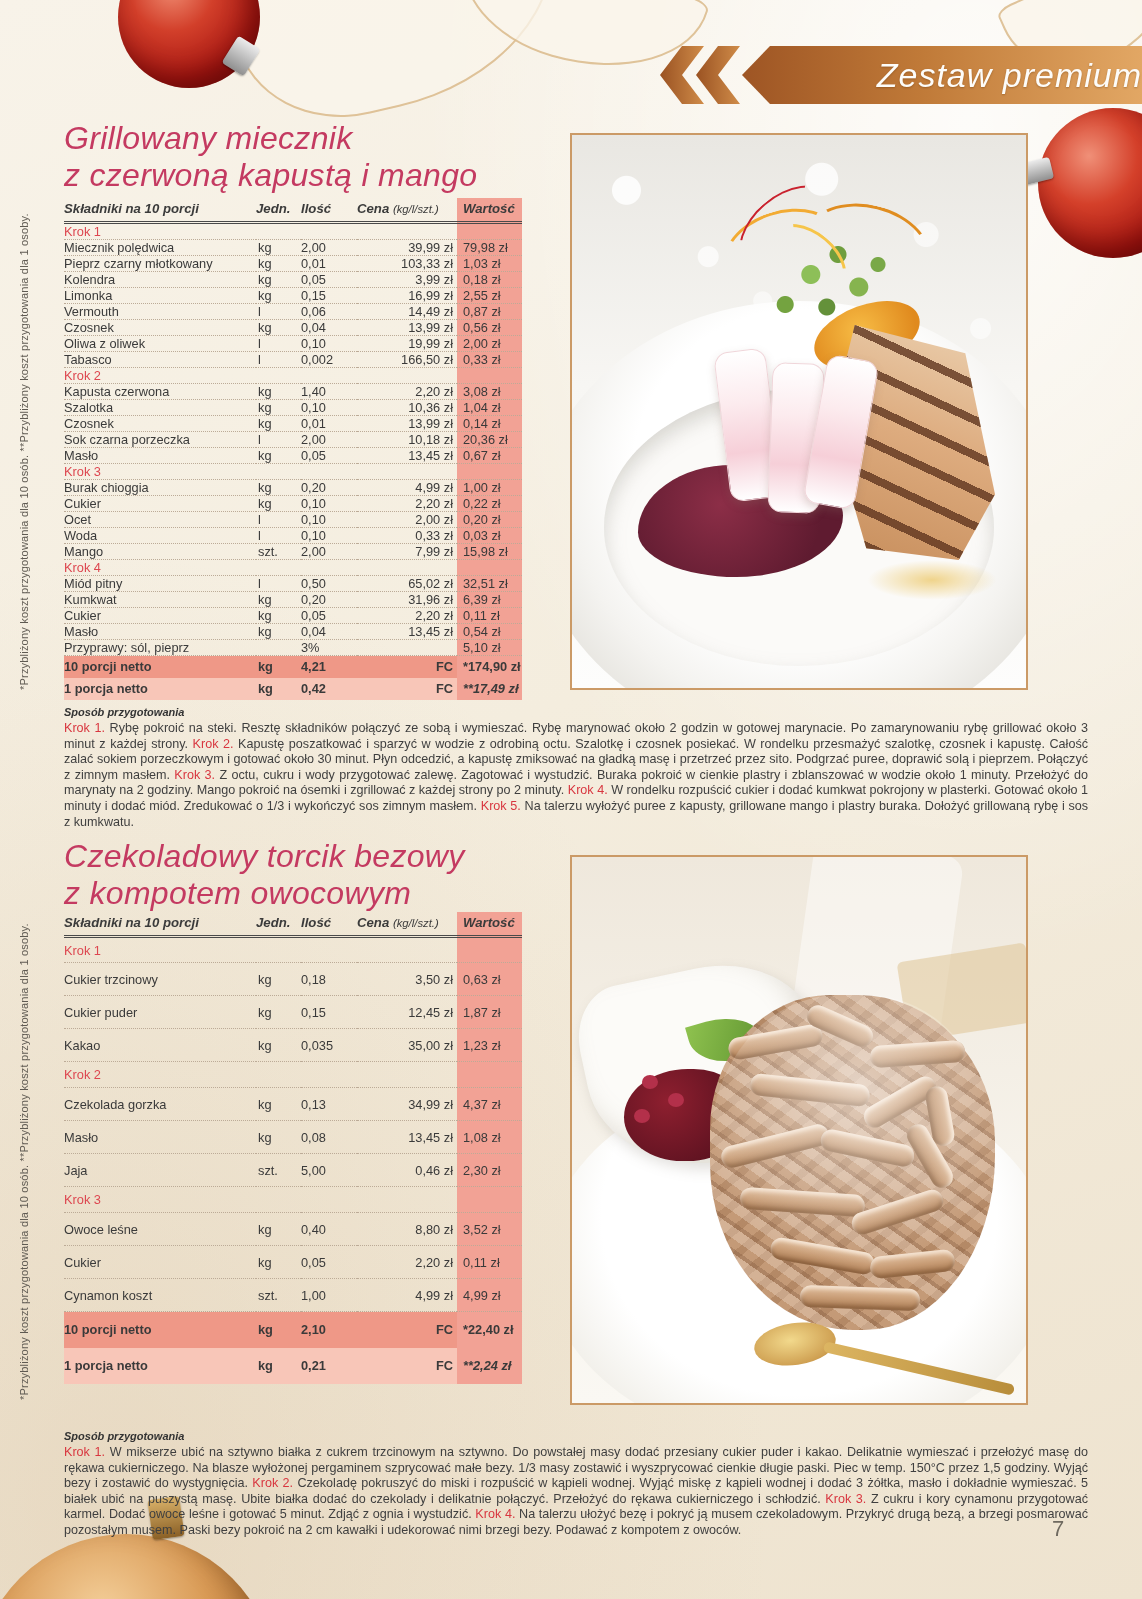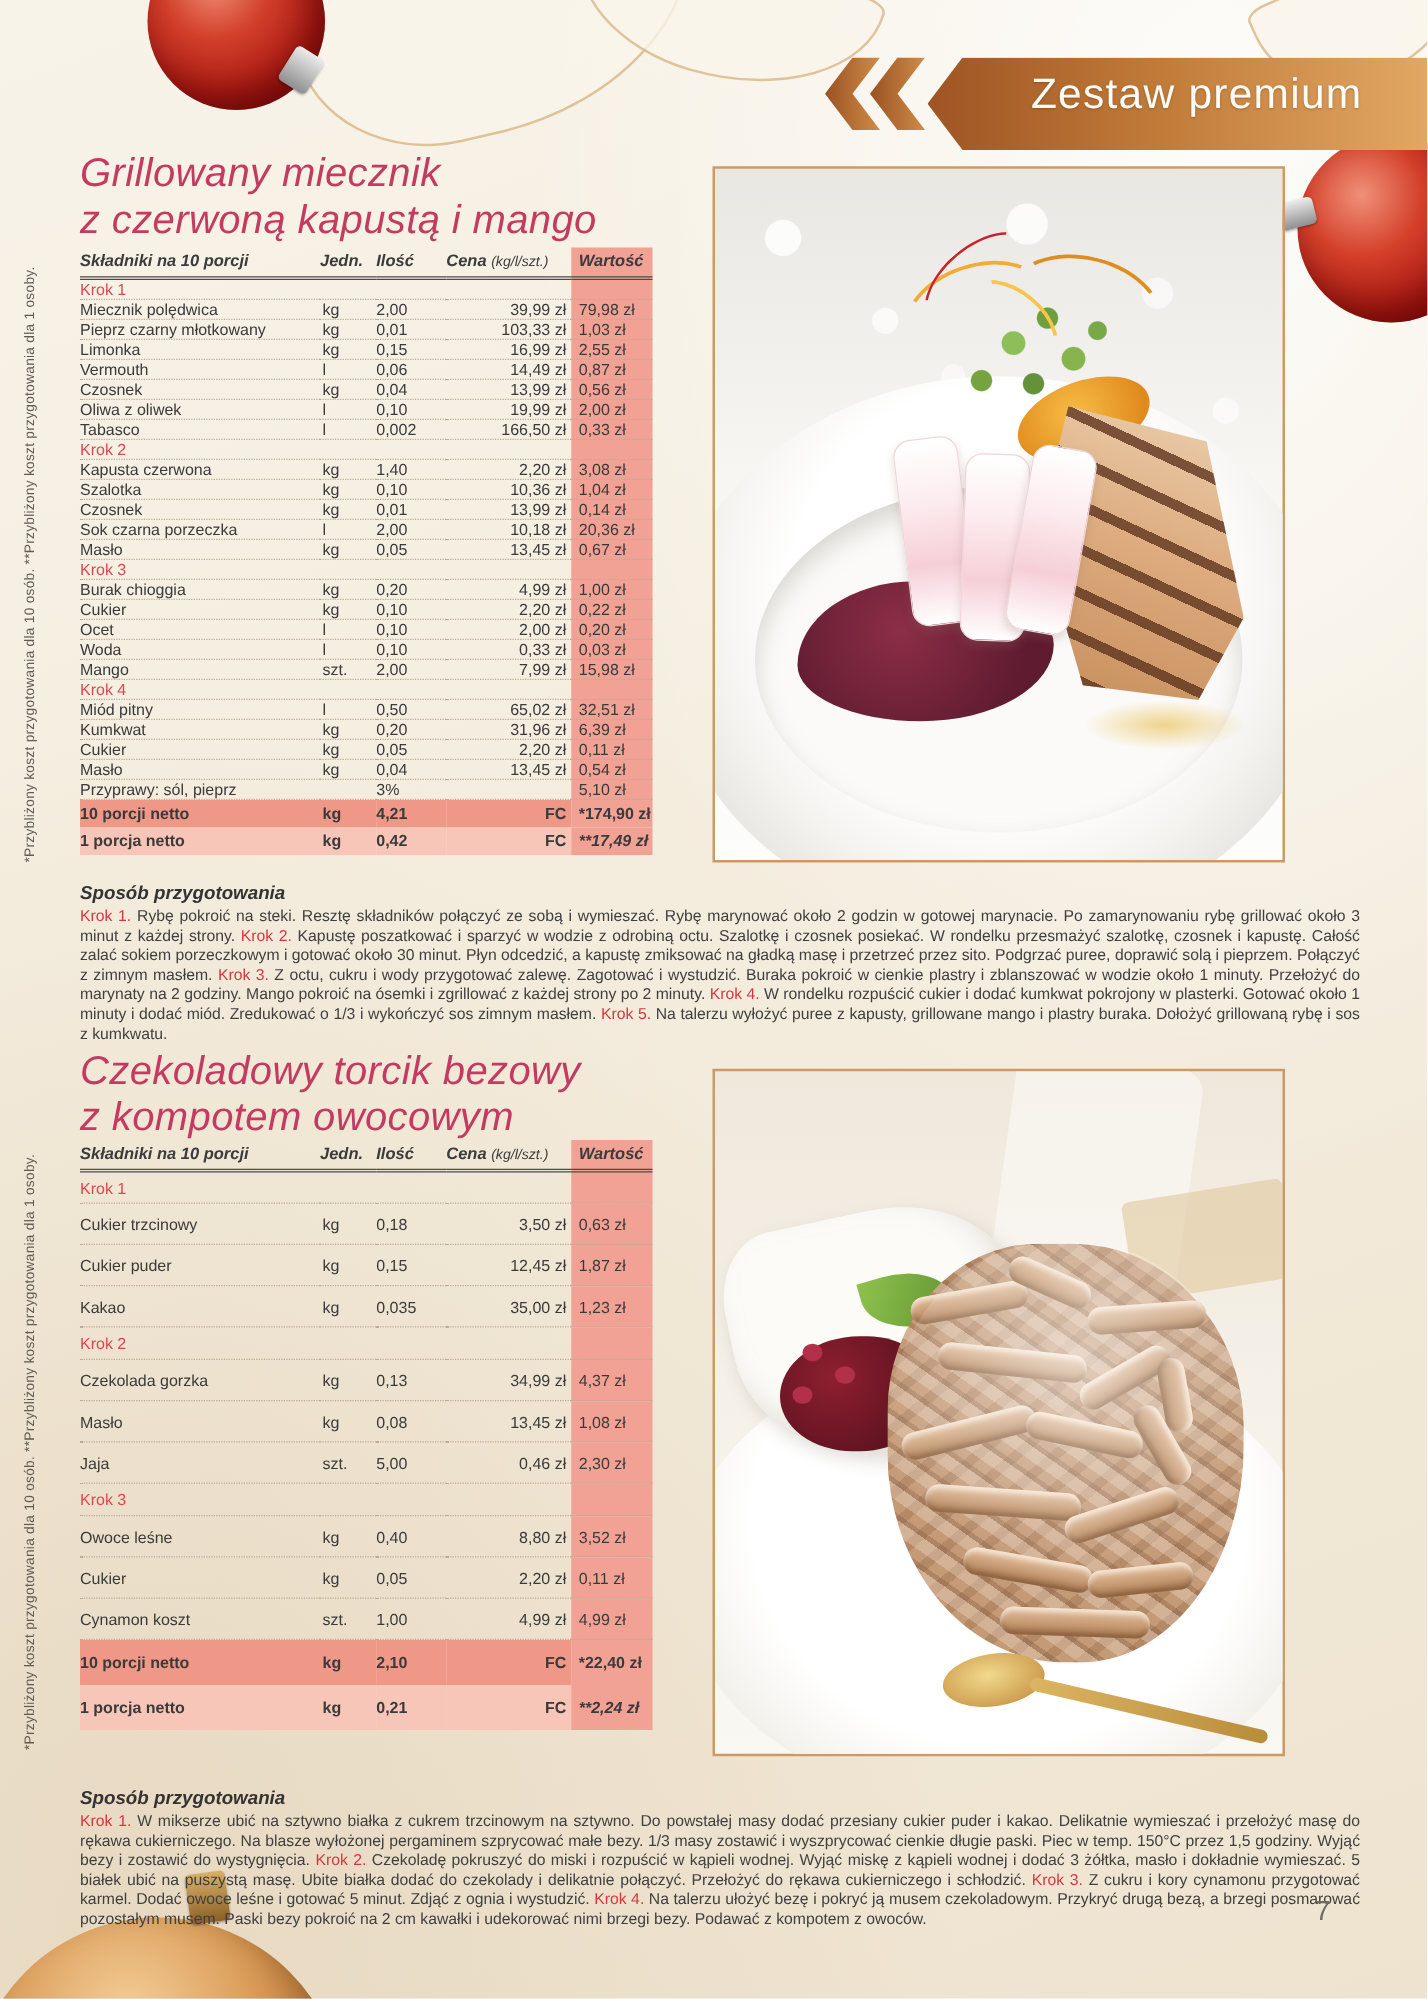--- a/index.html
+++ b/index.html
@@ -30,25 +30,25 @@
     box-shadow:inset -10px -12px 26px rgba(60,0,0,.45); }
   .cap.tr { left:1022px; top:160px; width:30px; height:22px; transform:rotate(-14deg); }
   .ball.gold-bl { left:-24px; top:1534px; width:300px; height:300px;
     background:radial-gradient(circle at 42% 26%, #f4cf9a 0%, #d99a55 38%, #a9672a 72%, #7c4414 100%);
     box-shadow:inset -14px -16px 30px rgba(70,35,0,.4); }
   .cap.bl { left:150px; top:1498px; width:32px; height:40px; transform:rotate(-8deg);
     background:linear-gradient(180deg,#d8b068,#8a6026); }
 
   
   .chevrons { position:absolute; left:656px; top:46px; }
-  .banner { position:absolute; left:742px; top:46px; width:400px; height:74px;
+  .banner { position:absolute; left:742px; top:46px; width:400px; height:58px;
     background:linear-gradient(90deg, #9e5524 0%, #c07a38 45%, #e2a764 100%);
     clip-path:polygon(28px 0, 100% 0, 100% 100%, 28px 100%, 0 50%);
-    color:#fdfcf9; font-size:34px; line-height:58px;
-    text-align:right; padding-right:52px; letter-spacing:1px;
+    color:#fdfcf9; font-style:italic; font-size:34px; line-height:58px;
+    text-align:right; letter-spacing:1px;
     text-shadow:0 1px 2px rgba(90,45,5,.35); }
 
   
   .sidenote { position:absolute; writing-mode:vertical-rl; transform:rotate(180deg);
     font-size:11px; color:#5f5a52; letter-spacing:.2px; white-space:nowrap; }
   .sidenote.n1 { left:18px; top:196px; height:494px; }
   .sidenote.n2 { left:18px; top:900px; height:500px; }
 
   
   .recipe-title { position:absolute; left:64px; font-style:italic; color:#c43a61;
@@ -78,21 +78,21 @@
   .total-row td { font-weight:bold; border-bottom:none; }
   .compact .total-row td { height:22px; }
   .roomy  .total-row td { height:36px; }
   .total-0 td { background:#ef9887; } .total-0 td.val { background:#ea8a77; }
   .total-1 td { background:#f8c6b8; } .total-1 td.val { background:#f4b5a3;font-style:italic; }
 
   
   .prep { position:absolute; left:64px; width:1024px; color:#3f3f3f; }
   .prep.p1 { top:706px; }
   .prep.p2 { top:1430px; }
-  .prep h3 { margin:0 0 3px 0; font-size:15px; font-style:italic; color:#333; }
+  .prep h3 { margin:0 0 3px 0; font-size:11px; font-style:italic; color:#333; }
   .prep .prep-body { font-size:12.6px; line-height:15.6px; text-align:justify; }
   .krok-inline { color:#d8363f; }
 
   
   .photo { position:absolute; left:570px; width:458px; border:2px solid #cb9a66;
     overflow:hidden; background:linear-gradient(180deg,#e9e7e2,#f7f6f3 45%,#fdfdfc); }
   .photo.ph1 { top:133px; height:557px; }
   .photo.ph2 { top:855px; height:550px;
     background:linear-gradient(180deg,#efe8dc,#f6f2ea 55%,#faf8f3); }
   .bokeh { position:absolute; inset:0;
@@ -261,20 +261,27 @@
             <td class="val">79,98 zł</td>
           </tr>
           <tr class="ing-row">
             <td class="ing">Pieprz czarny młotkowany</td>
             <td class="unit">kg</td>
             <td class="qty">0,01</td>
             <td class="price">103,33 zł</td>
             <td class="val">1,03 zł</td>
           </tr>
           <tr class="ing-row">
+            <td class="ing">Kolendra</td>
+            <td class="unit">kg</td>
+            <td class="qty">0,05</td>
+            <td class="price">3,99 zł</td>
+            <td class="val">0,18 zł</td>
+          </tr>
+          <tr class="ing-row">
             <td class="ing">Limonka</td>
             <td class="unit">kg</td>
             <td class="qty">0,15</td>
             <td class="price">16,99 zł</td>
             <td class="val">2,55 zł</td>
           </tr>
           <tr class="ing-row">
             <td class="ing">Vermouth</td>
             <td class="unit">l</td>
             <td class="qty">0,06</td>

